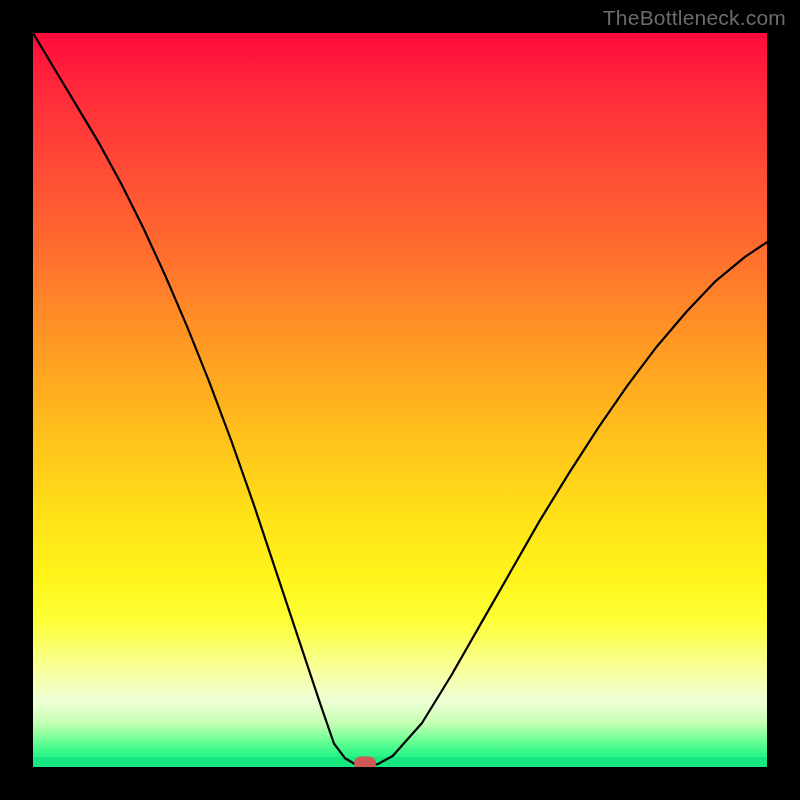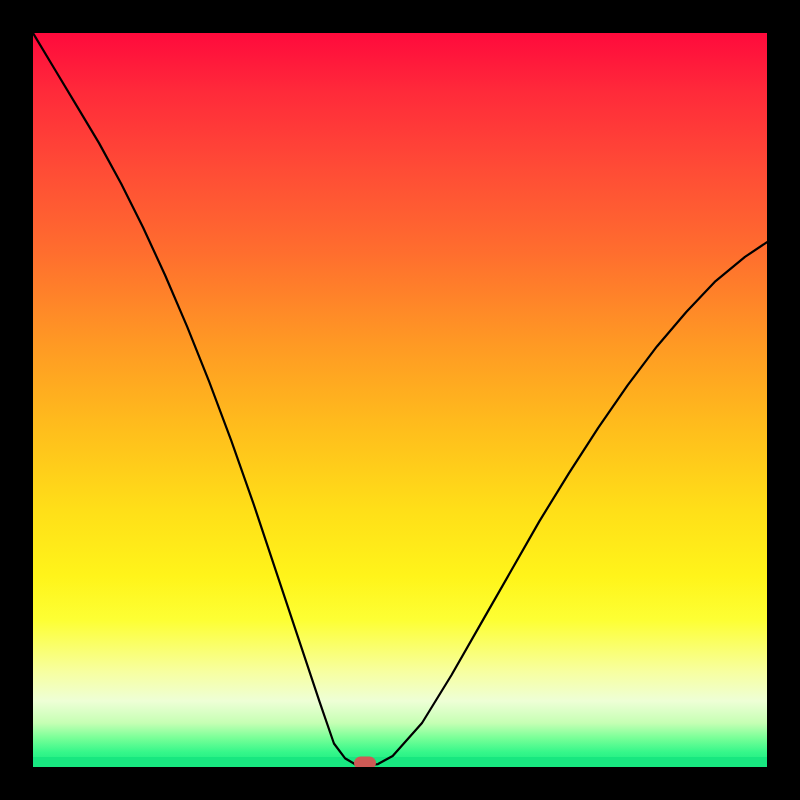--- a/index.html
+++ b/index.html
@@ -90,13 +90,14 @@
     <div class="gradient"></div>
     <div class="bottom-band"></div>
 
     <svg class="curve" viewBox="0 0 734 734" preserveAspectRatio="none">
       <path id="curve-path" fill="none" stroke="#000" stroke-width="2.2" stroke-linecap="round" stroke-linejoin="round" d="M0.00 0.00 L22.02 36.70 L44.04 73.40 L66.06 110.10 L88.08 150.47 L110.10 194.51 L132.12 242.22 L154.14 293.60 L176.16 348.65 L198.18 407.37 L220.20 469.76 L242.22 535.82 L264.24 601.88 L286.26 667.94 L300.94 710.51 L311.95 725.19 L322.96 731.80 L333.97 732.16 L344.98 731.06 L359.66 722.99 L389.02 689.96 L418.38 642.25 L447.74 590.87 L477.10 539.49 L506.46 488.11 L535.82 440.40 L565.18 394.89 L594.54 352.32 L623.90 313.42 L653.26 278.92 L682.62 248.09 L711.98 223.87 L734.00 209.19"></path>
     </svg>
 
     <div id="marker" class="marker" style="left: 331.768px; top: 729.596px;"></div>
   </div>
 
+  <div class="watermark">TheBottleneck.com</div>
 </div>
 
 </body></html>

